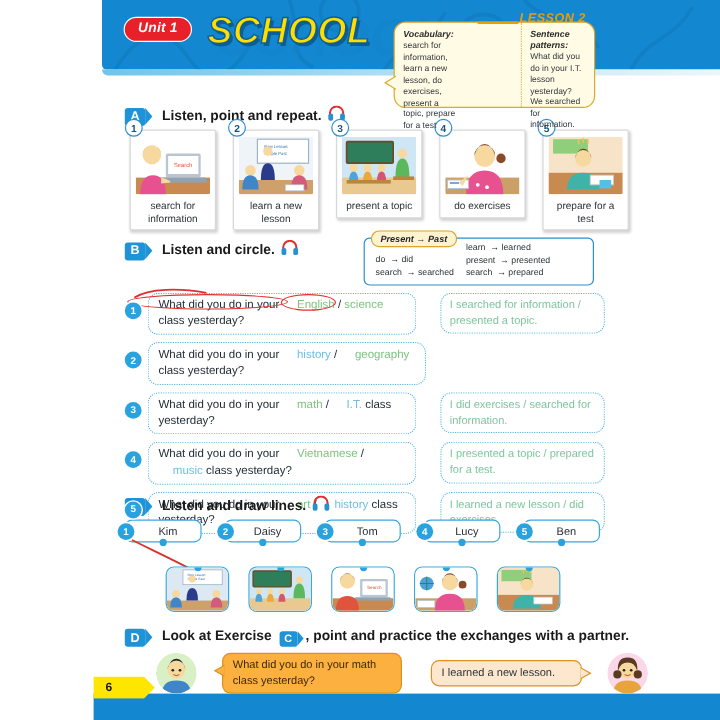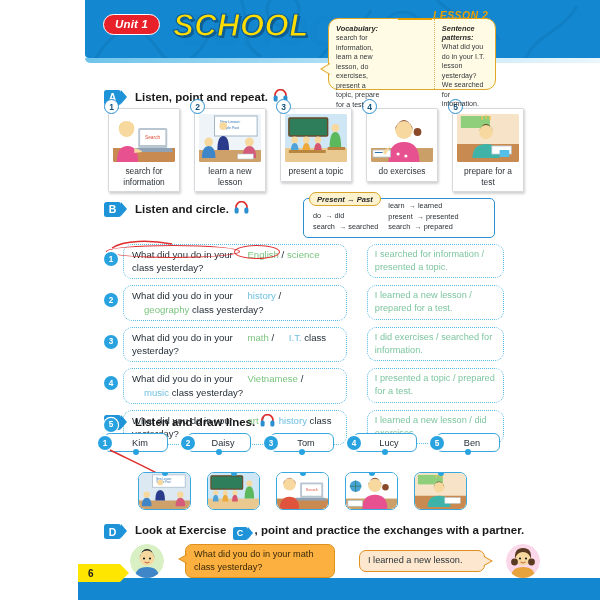--- a/index.html
+++ b/index.html
@@ -496,23 +496,20 @@
         <path d="M2 9 C 14 1, 40 1, 62 5" fill="none" stroke="#e02f2f" stroke-width="1.5"></path>
       </svg>
     </div>
   </div>
 
   <div class="ex-row">
     <div class="ex-num">2</div>
     <div class="q-box">
       <span>What did you do in your </span><span class="sub b">history</span><span> / </span><span class="sub">geography</span><span> class yesterday?</span>
     </div>
-    <div class="a-box">
-      <span>I learned a new lesson / prepared for a test.</span>
-    </div>
   </div>
 
   <div class="ex-row">
     <div class="ex-num">3</div>
     <div class="q-box">
       <span>What did you do in your </span><span class="sub">math</span><span> / </span><span class="sub b">I.T.</span><span> class yesterday?</span>
     </div>
     <div class="a-box">
       <span>I did exercises / searched for information.</span>
     </div>

